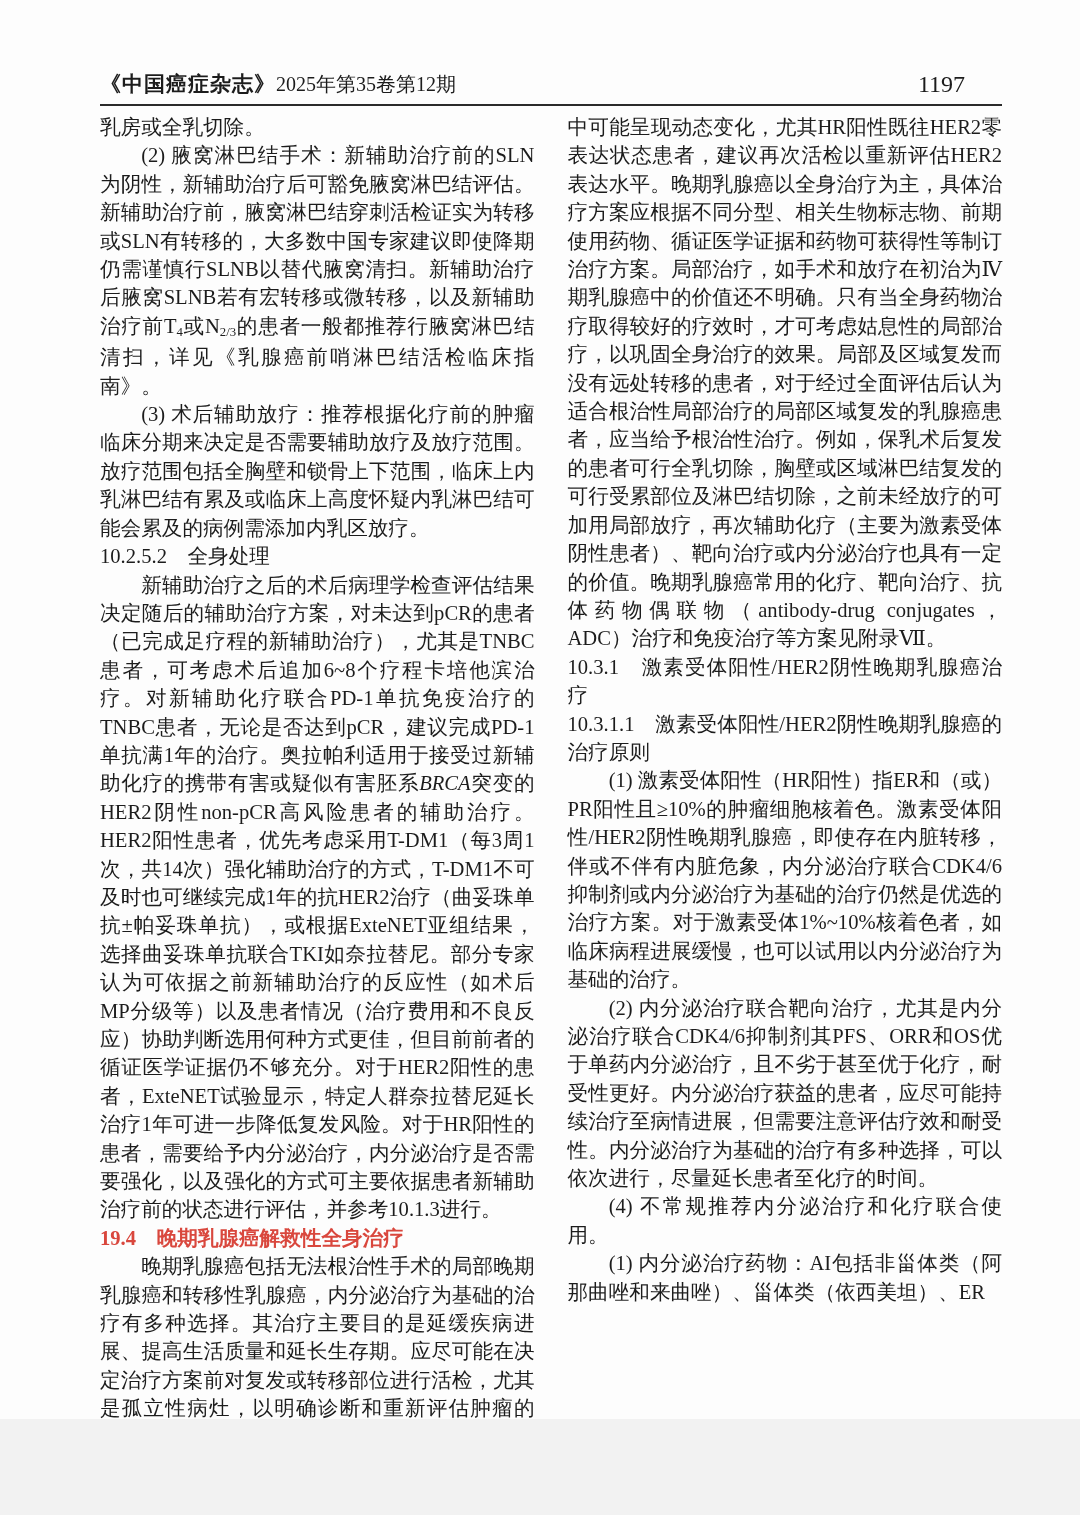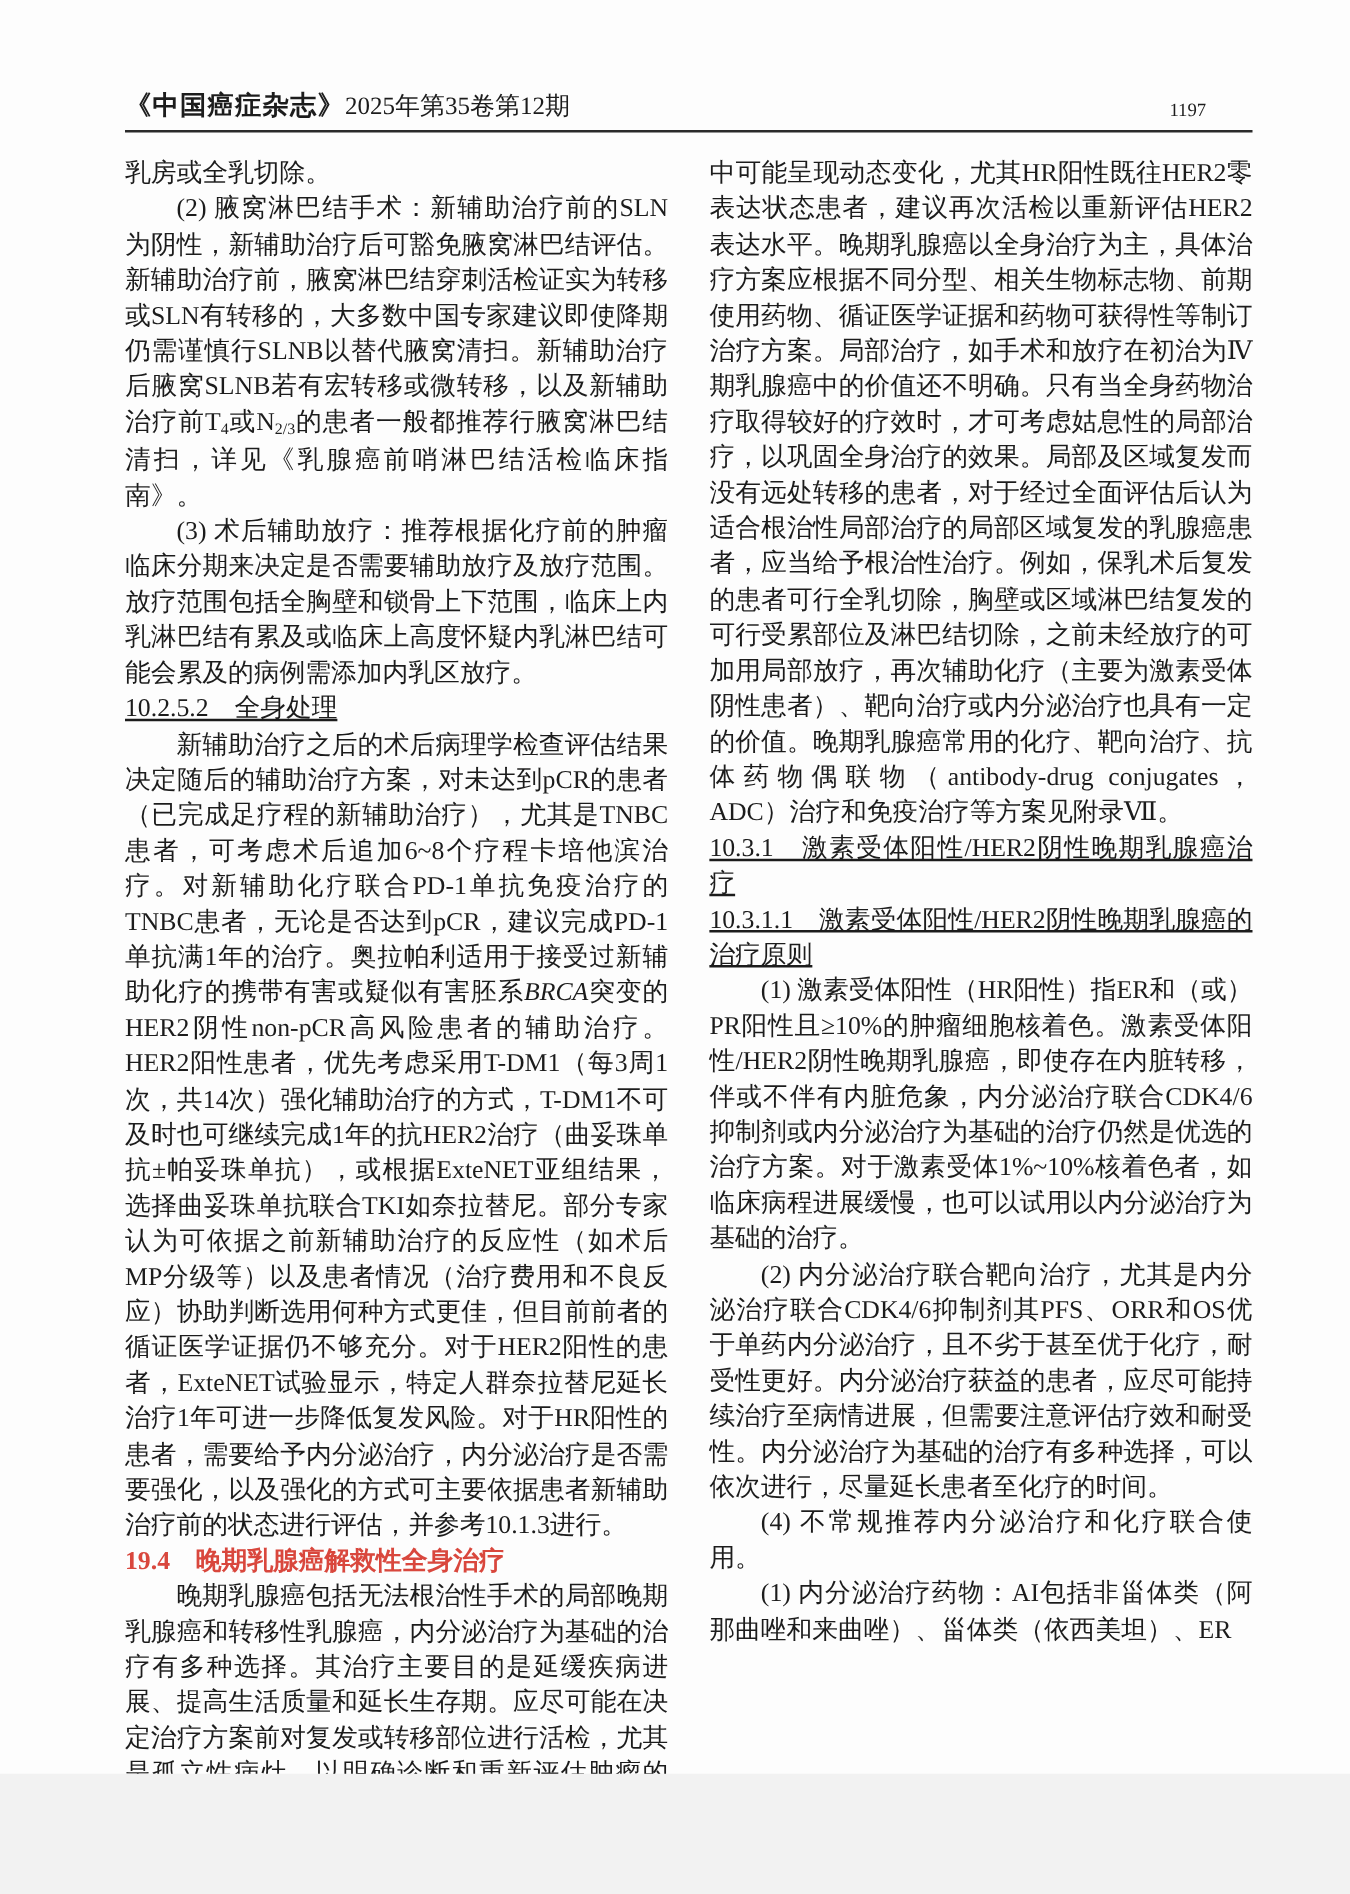--- a/index.html
+++ b/index.html
@@ -26,46 +26,46 @@
   .journal-name{
     font-weight:bold;
     font-size:21px;
     letter-spacing:1px;
   }
   .issue-info{
     font-size:20px;
   }
   .page-number{
     position:absolute;right:37px;bottom:4px;
-    font-size:15px;
+    font-size:24px;
   }
   .header-rule{
     position:absolute;
     left:100px;top:104px;width:902px;height:2px;
     background:#2b2b2b;
   }
   .columns{
     position:absolute;
-    left:100px;top:125px;width:902px;
+    left:100px;top:113px;width:902px;
     display:flex;
     gap:33px;
   }
   .col{
     width:438px;
     font-size:20.6px;
     line-height:28.4px;
     text-align:justify;
   }
   .col p{margin:0;}
   p.indent{text-indent:2em;}
   p.red-heading{
     color:var(--accent-red,#d9473d);
     font-weight:bold;
   }
-  p.heading{font-weight:normal;text-decoration:underline;}
+  p.heading{font-weight:normal;}
   .sub{
     font-size:0.62em;
     position:relative;
     top:0.28em;
   }
   .i{font-style:italic;}
 </style>
 </head>
 <body style="--accent-red: #d9473d;">
 

